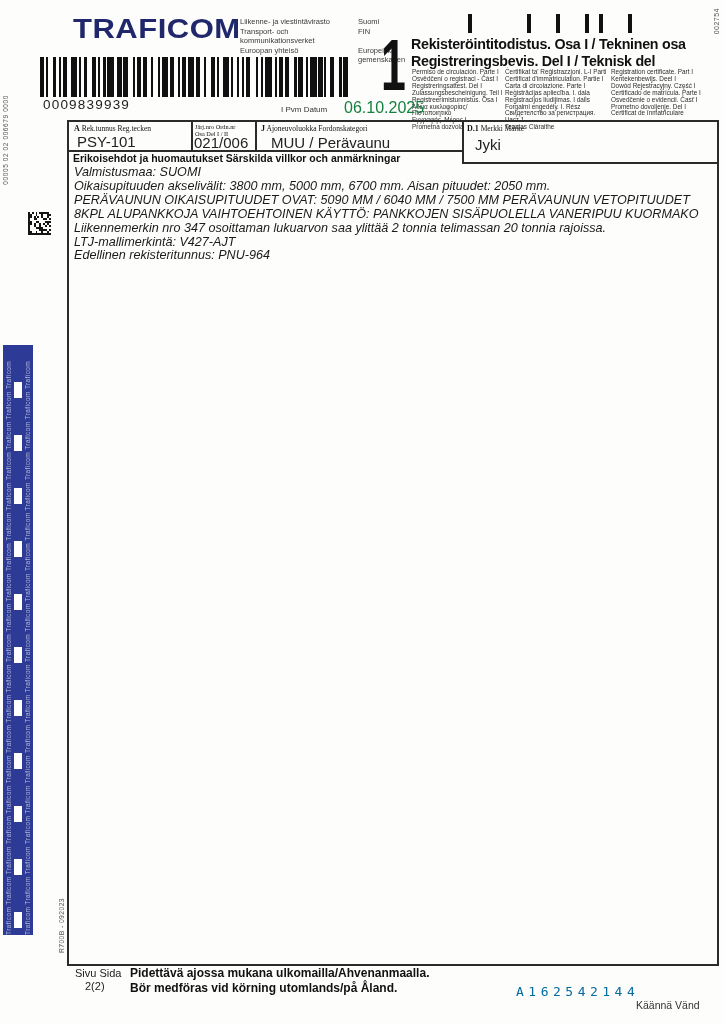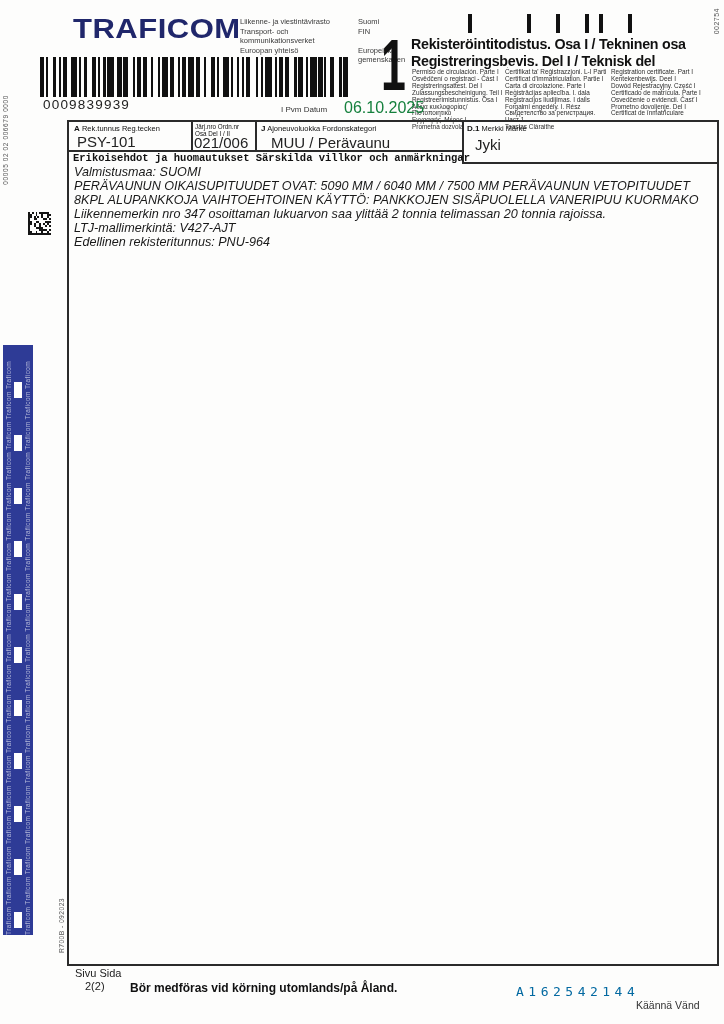--- a/index.html
+++ b/index.html
@@ -28,24 +28,24 @@
   .date-label{left:281px;top:105px;font-size:8px;color:#333;}
   .date-value{left:344px;top:99px;font-size:16px;color:#15803d;}
   .leftcode{left:2px;top:95px;font-size:6.5px;color:#555;letter-spacing:.6px;}
   
   .dmx{left:28px;top:212px;display:grid;grid-template-columns:repeat(12,1.9px);grid-auto-rows:1.9px;}
   .dmx b{display:block;} .dmx .k{background:#151515;}
   
   .mainbox{left:67px;top:120px;width:648px;height:842px;border:2px solid #2b2b2b;}
   .vline{position:absolute;width:1.5px;background:#2b2b2b;top:0;}
   .hline{position:absolute;height:1.5px;background:#2b2b2b;}
-  .cell-label{position:absolute;font-size:7.5px;color:#111;white-space:nowrap;}
+  .cell-label{position:absolute;font-size:7.5px;color:#111;white-space:nowrap;font-family:Liberation Serif, serif;}
   .cell-label b{font-size:8px;}
   .cell-value{position:absolute;font-size:15px;color:#222;white-space:nowrap;}
-  .sec-head{position:absolute;left:4px;top:30px;font-size:10.5px;font-weight:bold;color:#111;white-space:nowrap;font-family:Liberation Mono, monospace;}
+  .sec-head{position:absolute;left:4px;top:30px;font-size:10.5px;font-weight:bold;color:#111;white-space:nowrap;}
   .bodytext{position:absolute;left:5px;top:44px;font-size:12.6px;line-height:13.9px;color:#1a1a1a;white-space:nowrap;font-style:italic;}
   
   .strip{left:3px;top:345px;width:30px;height:590px;background:#2e3b96;overflow:hidden;}
   .strip-col{position:absolute;top:0;height:590px;font-size:6.5px;color:rgba(255,255,255,.62);
              letter-spacing:.4px;overflow:hidden;line-height:10px;}
   .strip-dashes{position:absolute;left:11px;top:0;width:8px;height:100%;
     background:repeating-linear-gradient(180deg,rgba(0,0,0,0) 0 37px,#fff 37px 53px);}
   
   .formcode{left:58px;top:898px;font-size:6.8px;color:#555;letter-spacing:.4px;}
   .page-label{left:75px;top:967px;font-size:11px;color:#222;}
@@ -298,34 +298,36 @@
     <div class="cell-label" style="left:398px;top:2px">
       <b>D.1</b>
       <span>Merkki  Märke</span>
     </div>
     <div class="cell-value" style="left:406px;top:14px">Jyki</div>
 
     <div class="sec-head">Erikoisehdot ja huomautukset  Särskilda villkor och anmärkningar</div>
 
     <div class="bodytext">
         <div>Valmistusmaa: SUOMI</div>
+        <div>Oikaisupituuden akselivälit: 3800 mm, 5000 mm, 6700 mm. Aisan pituudet: 2050 mm.</div>
         <div>PERÄVAUNUN OIKAISUPITUUDET OVAT: 5090 MM / 6040 MM / 7500 MM PERÄVAUNUN VETOPITUUDET</div>
         <div>8KPL ALUPANKKOJA VAIHTOEHTOINEN KÄYTTÖ: PANKKOJEN SISÄPUOLELLA VANERIPUU KUORMAKO</div>
         <div>Liikennemerkin nro 347 osoittaman lukuarvon saa ylittää 2 tonnia telimassan 20 tonnia rajoissa.</div>
         <div>LTJ-mallimerkintä: V427-AJT</div>
         <div>Edellinen rekisteritunnus: PNU-964</div>
       </div>
   </div>
 
   <div class="abs strip">
     <div class="strip-col vert-up" style="left:1px;width:10px">Traficom Traficom Traficom Traficom Traficom Traficom Traficom Traficom Traficom Traficom Traficom Traficom Traficom Traficom Traficom Traficom Traficom Traficom Traficom Traficom Traficom Traficom Traficom Traficom Traficom Traficom Traficom Traficom Traficom Traficom Traficom Traficom Traficom Traficom Traficom Traficom Traficom Traficom Traficom Traficom </div>
     <div class="strip-dashes"></div>
     <div class="strip-col vert-up" style="left:20px;width:10px">Traficom Traficom Traficom Traficom Traficom Traficom Traficom Traficom Traficom Traficom Traficom Traficom Traficom Traficom Traficom Traficom Traficom Traficom Traficom Traficom Traficom Traficom Traficom Traficom Traficom Traficom Traficom Traficom Traficom Traficom Traficom Traficom Traficom Traficom Traficom Traficom Traficom Traficom Traficom Traficom </div>
   </div>
 
   <div class="abs formcode vert-up">R700B - 092023</div>
   <div class="abs page-label">Sivu Sida</div>
   <div class="abs page-value">2(2)</div>
+  <div class="abs note n1">Pidettävä ajossa mukana ulkomailla/Ahvenanmaalla.</div>
   <div class="abs note n2">Bör medföras vid körning utomlands/på Åland.</div>
   <div class="abs serial">A162542144</div>
   <div class="abs turn">Käännä Vänd</div>
 
 </div>
 
 </body></html>

